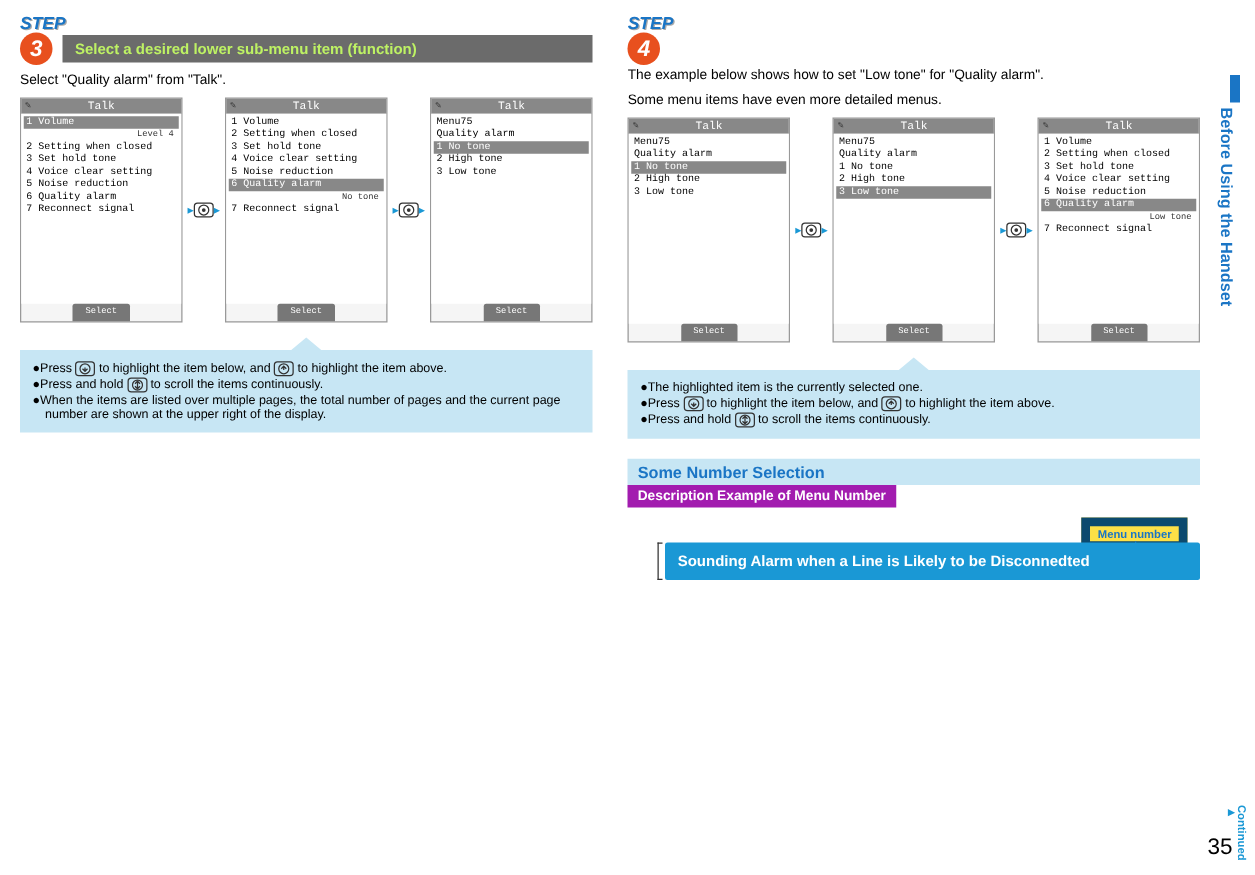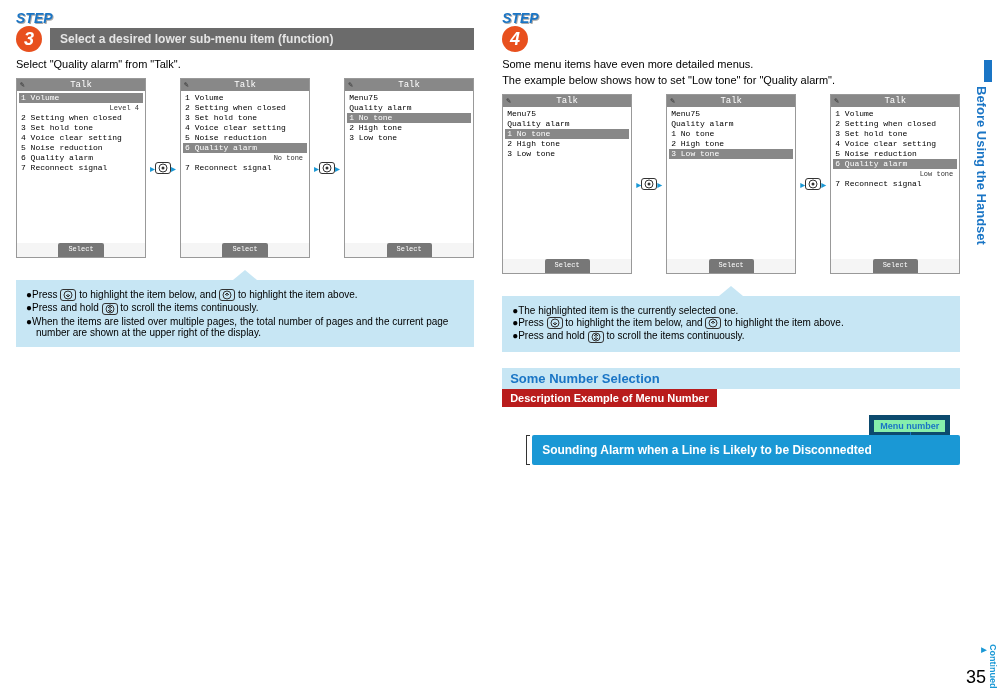--- a/index.html
+++ b/index.html
@@ -51,21 +51,21 @@
     font-weight: bold;
     display: flex;
     align-items: center;
     justify-content: center;
     margin-right: 8px;
     font-style: italic;
   }
   .step-title-bar {
     flex: 1;
     background: #6b6b6b;
-    color: #e5e5e5;
+    color: #bef264;
     padding: 4px 10px;
     font-weight: bold;
     font-size: 12px;
   }
   .instr-line {
     margin: 6px 0 8px 0;
     font-size: 11px;
   }
   .phone-row {
     display: flex;
@@ -169,38 +169,38 @@
     font-size: 13px;
     padding: 3px 8px;
     margin-top: 16px;
   }
   .section-line {
     font-weight: bold;
     font-size: 11px;
     margin: 8px 0;
   }
   .desc-bar {
-    background: #b91c1c;
+    background: #a21caf;
     color: #fff;
     font-weight: bold;
     font-size: 11px;
     padding: 3px 8px;
     display: inline-block;
   }
   .menu-num-example {
     position: relative;
     margin-top: 28px;
     margin-left: 30px;
   }
   .menu-num-label {
     position: absolute;
     top: -20px;
     right: 10px;
-    border: 5px solid #0c4a6e;
-    background: #86efac;
+    border: 7px solid #0c4a6e;
+    background: #fde047;
     color: #1a75c5;
     font-size: 9px;
     font-weight: bold;
     padding: 1px 6px;
   }
   .menu-num-label::after {
     content: "";
     position: absolute;
     bottom: -6px;
     left: 50%;
@@ -409,22 +409,22 @@
     </div>
   </div>
 
   <div class="col-divider"></div>
 
   <div class="col">
     <div class="step-word">STEP</div>
     <div class="step-header">
       <div class="step-circle">4</div>
     </div>
+    <div class="instr-line" style="margin-top:-4px">The example below shows how to set "Low tone" for "Quality alarm".</div>
     <div class="instr-line">Some menu items have even more detailed menus.</div>
-    <div class="instr-line" style="margin-top:-4px">The example below shows how to set "Low tone" for "Quality alarm".</div>
 
     <div class="phone-row" id="right-screens">
         <div class="phone-screen">
           <div class="phone-corner">✎</div>
           <div class="phone-title">Talk</div>
           <div class="phone-body">
             <div class="phone-item">Menu75</div>
             <div class="phone-item">Quality alarm</div>
             <div class="phone-item sel">1 No tone</div>
             <div class="phone-item">2 High tone</div>

